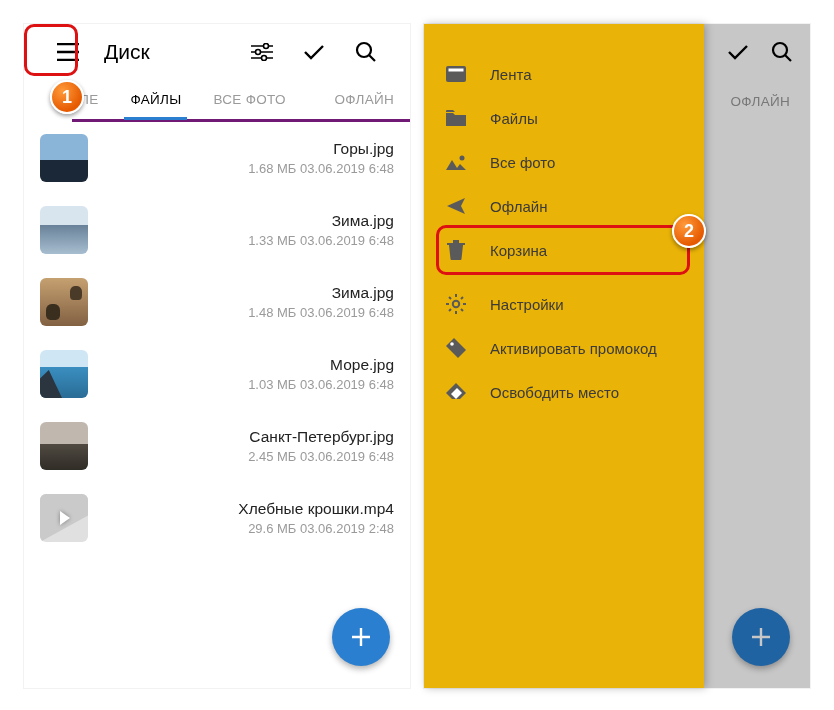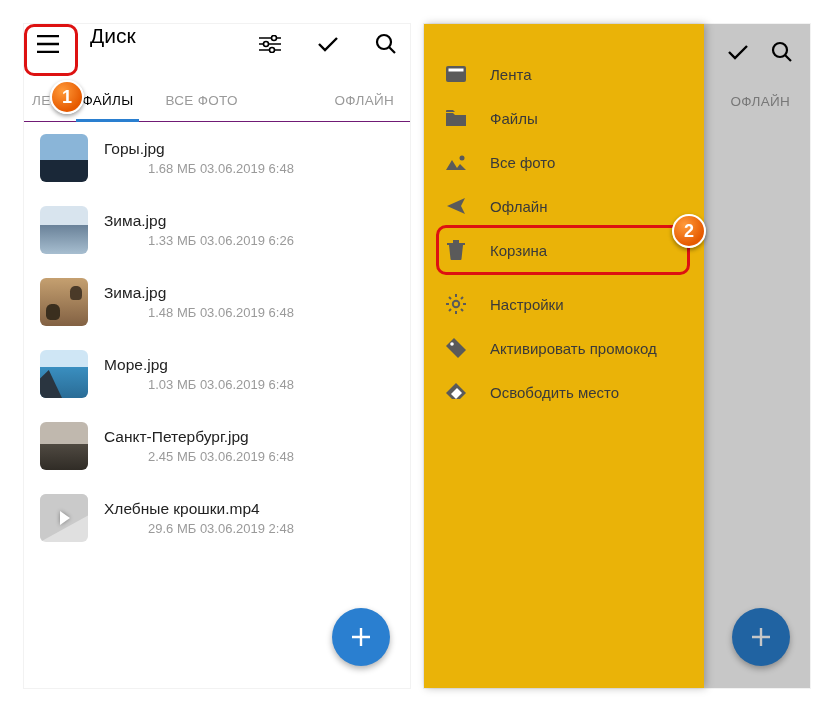--- a/index.html
+++ b/index.html
@@ -18,40 +18,42 @@
     background: #fff;
     box-shadow: 0 0 0 1px rgba(0,0,0,0.05);
   }
   .phone-left { left: 24px; top: 24px; }
   .phone-right { left: 424px; top: 24px; }
 
   
   .header {
     height: 56px;
     display: flex;
-    padding: 0 4px;
-    gap: 18px;
+    align-items: center;
+    padding: 0 24px;
+    gap: 12px;
   }
   .icon-btn {
     width: 40px; height: 40px;
     display: flex; align-items: center; justify-content: center;
     color: #000;
   }
   .title {
     flex: 1;
     font-size: 21px;
     font-weight: 400;
     padding-left: 4px;
   }
 
   
   .tabs {
     display: flex;
     height: 42px;
-    border-bottom: 1px solid #701a75;
+    border-bottom: 3px solid #701a75;
+    margin-left: 48px;
   }
   .tab {
     flex-shrink: 0;
     padding: 0 16px;
     display: flex;
     align-items: center;
     font-size: 13.5px;
     letter-spacing: 0.3px;
     color: #9a9a9a;
     position: relative;
@@ -76,21 +78,21 @@
     gap: 16px;
   }
   .thumb {
     width: 48px; height: 48px;
     border-radius: 6px;
     flex-shrink: 0;
     background: #888;
     position: relative;
     overflow: hidden;
   }
-  .file-info { flex: 1; min-width: 0; }
+  .file-info { flex: 1; min-width: 0; text-align: right; }
   .file-name { font-size: 15.5px; color: #222; margin-bottom: 3px; }
   .file-meta { font-size: 13px; color: #9a9a9a; margin-left: 44px; }
 
   
   .th-gory { background: linear-gradient(to bottom, #8ab5d8 0%, #8ab5d8 55%, #1a2838 55%, #1a2838 100%); }
   .th-zima { background: linear-gradient(to bottom, #d8e4ee 0%, #d8e4ee 40%, #6a8299 40%, #a7bed0 100%); }
   .th-mishki { background: linear-gradient(to bottom, #c5a070 0%, #826143 100%); }
   .th-mishki::after { content:""; position:absolute; left:6px; bottom:6px; width:14px; height:16px; background:#3a2e1e; border-radius:40% 40% 30% 30%; }
   .th-mishki::before { content:""; position:absolute; right:6px; top:8px; width:12px; height:14px; background:#4a3a28; border-radius:40% 40% 30% 30%; }
   .th-more { background: linear-gradient(to bottom, #cfe6f5 0%, #cfe6f5 35%, #3a8fc0 35%, #2a6c96 100%); }
@@ -248,21 +250,21 @@
         <div class="thumb th-gory"></div>
         <div class="file-info">
           <div class="file-name">Горы.jpg</div>
           <div class="file-meta">1.68 МБ 03.06.2019 6:48</div>
         </div>
       </div>
       <div class="file-row">
         <div class="thumb th-zima"></div>
         <div class="file-info">
           <div class="file-name">Зима.jpg</div>
-          <div class="file-meta">1.33 МБ 03.06.2019 6:26</div>
+          <div class="file-meta">1.33 МБ 03.06.2019 6:48</div>
         </div>
       </div>
       <div class="file-row">
         <div class="thumb th-mishki"></div>
         <div class="file-info">
           <div class="file-name">Зима.jpg</div>
           <div class="file-meta">1.48 МБ 03.06.2019 6:48</div>
         </div>
       </div>
       <div class="file-row">

